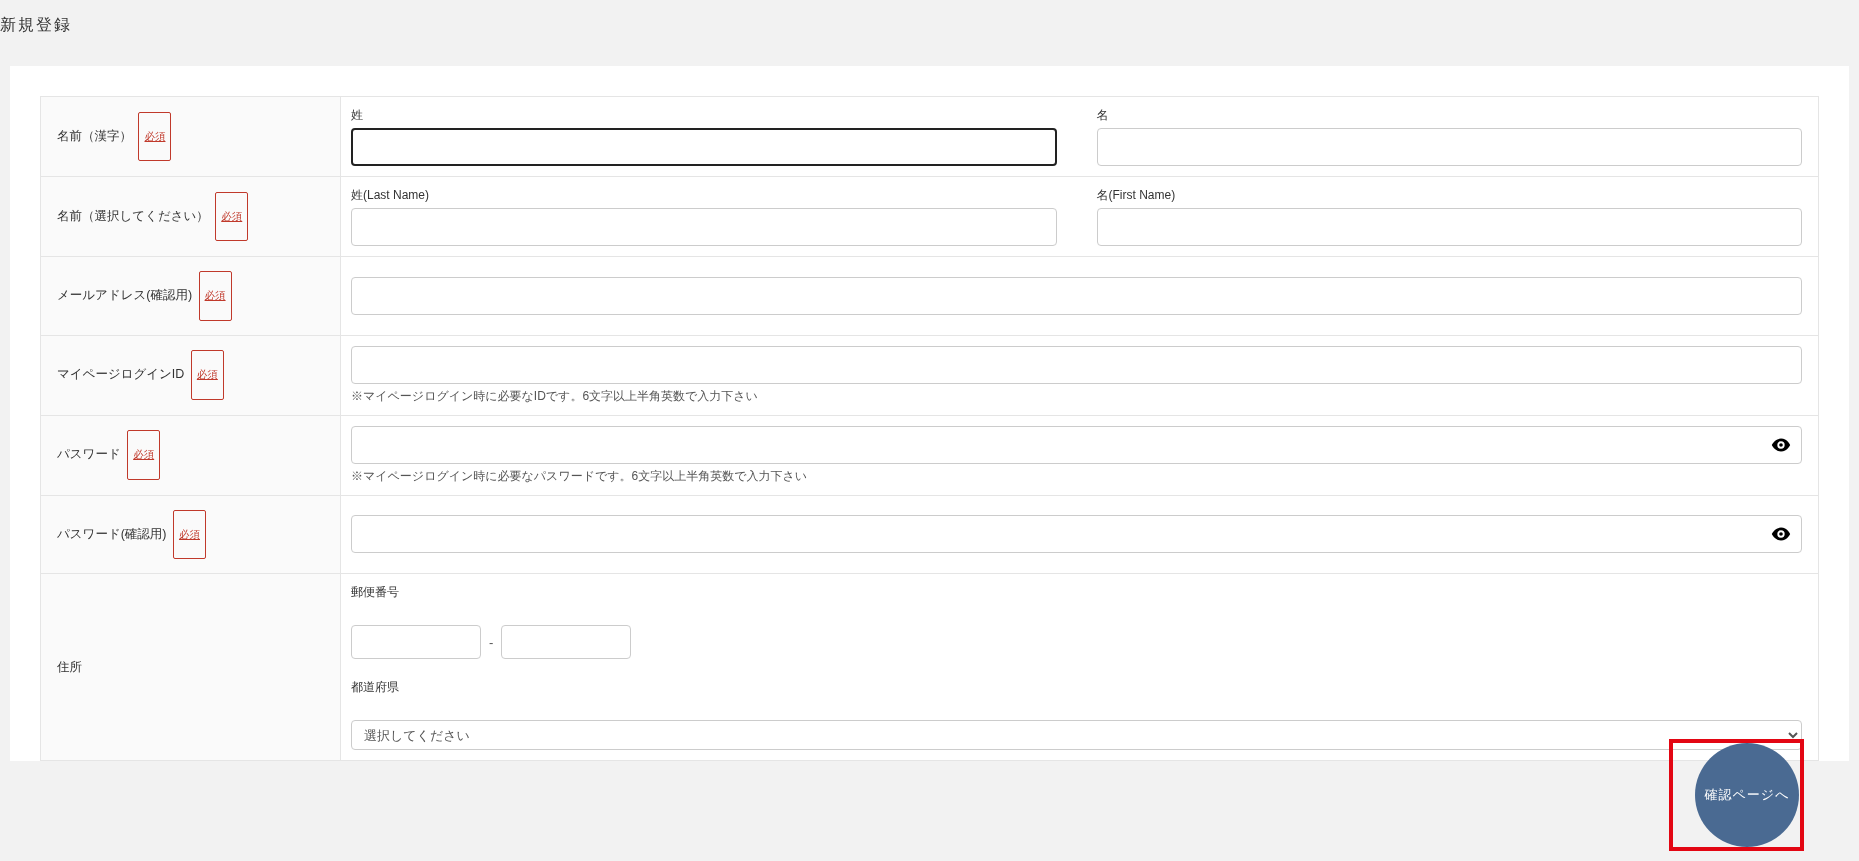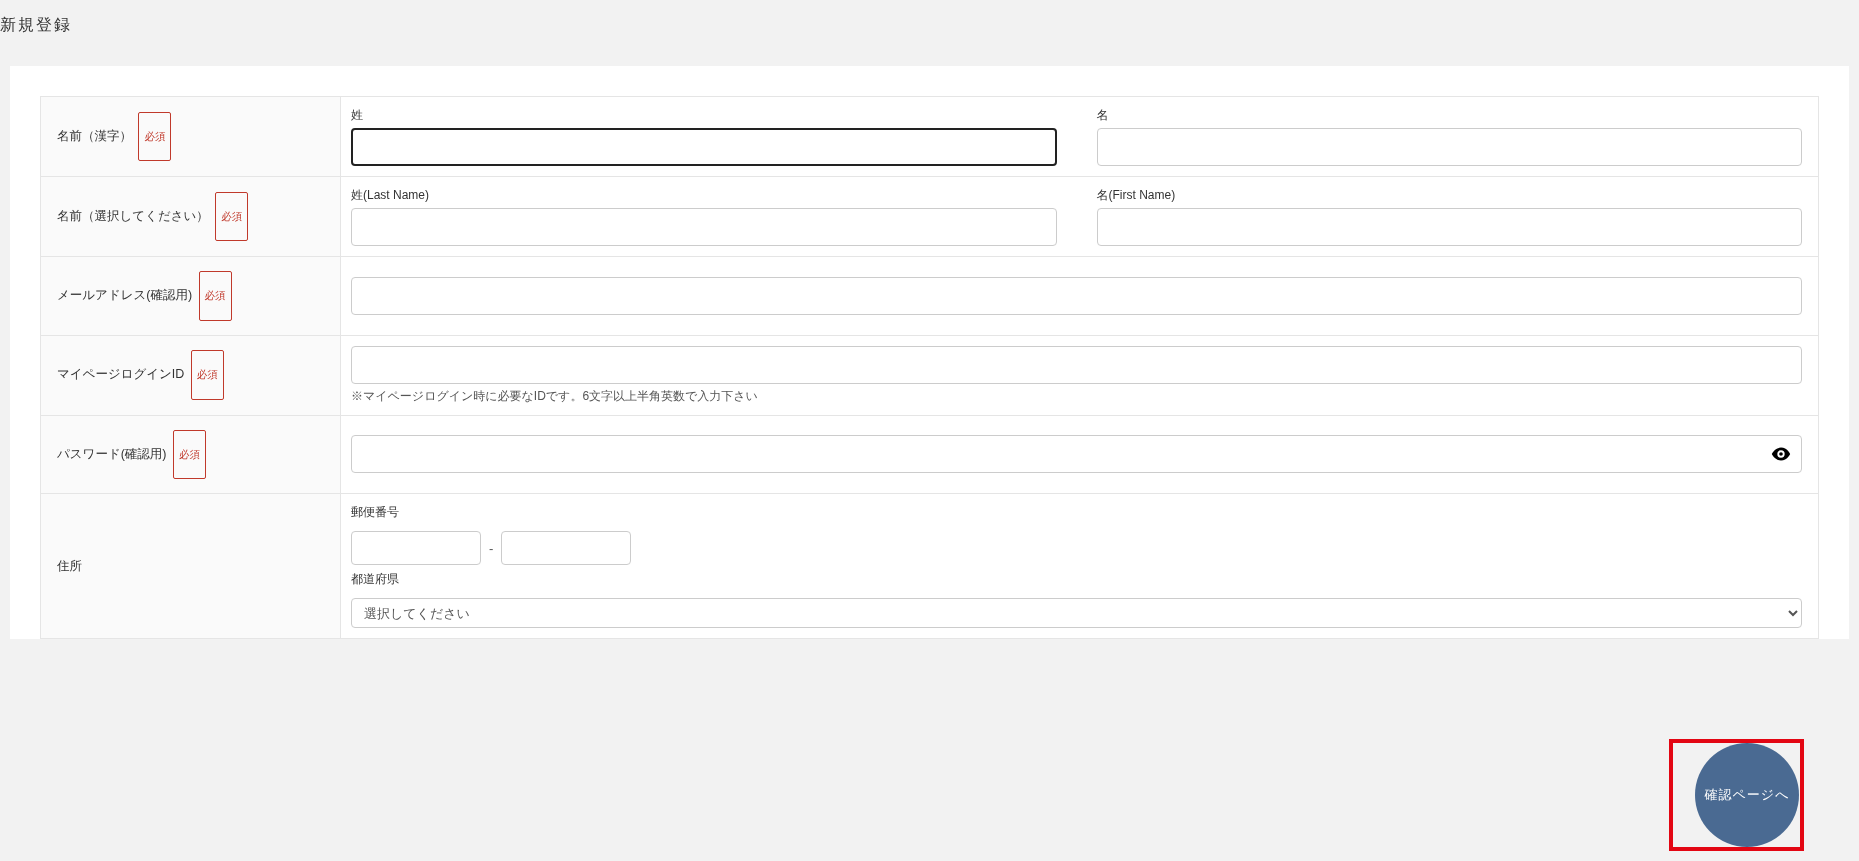--- a/index.html
+++ b/index.html
@@ -47,20 +47,21 @@
     .req-badge {
       display: inline-block;
       border: 1px solid #c0392b;
       color: #c0392b;
       font-size: 10.5px;
       padding: 17px 5px;
       border-radius: 2px;
       margin-left: 3px;
       line-height: 1.3;
       vertical-align: middle;
+      text-decoration: underline;
     }
     .two-col {
       display: flex;
       gap: 40px;
     }
     .two-col > .col {
       flex: 1;
     }
     .sublabel {
       font-size: 12px;
@@ -108,21 +109,21 @@
     .phone-parts input {
       width: 90px;
       height: 34px;
     }
     .phone-dash {
       color: #555;
     }
     .addr-block {
       display: flex;
       flex-direction: column;
-      gap: 6px;
+      gap: 20px;
     }
     .zip-parts {
       display: flex;
       align-items: center;
       gap: 8px;
     }
     .zip-parts input {
       width: 130px;
       height: 34px;
     }
@@ -226,35 +227,52 @@
       <th>
         <span>マイページログインID</span>
         <span class="req-badge">必須</span>
       </th>
       <td>
         <input type="text" value="" style="">
         <div class="help-text">※マイページログイン時に必要なIDです。6文字以上半角英数で入力下さい</div>
       </td>
     </tr>
 
-
-    <tr>
-      <th>
-        <span>パスワード(確認用)</span>
+    <tr>
+      <th>
+        <span>パスワード</span>
         <span class="req-badge">必須</span>
       </th>
       <td>
         <div class="pwd-wrap">
           <input type="password" value="" style="">
           <span class="eye-icon">
             <svg viewBox="0 0 24 24" width="22" height="22">
                   <path fill="#000" d="M12 5c-7 0-10 7-10 7s3 7 10 7 10-7 10-7-3-7-10-7zm0 11a4 4 0 110-8 4 4 0 010 8zm0-6a2 2 0 100 4 2 2 0 000-4z"></path>
                 </svg>
           </span>
         </div>
+        <div class="help-text">※マイページログイン時に必要なパスワードです。6文字以上半角英数で入力下さい</div>
+      </td>
+    </tr>
+
+    <tr>
+      <th>
+        <span>パスワード(確認用)</span>
+        <span class="req-badge">必須</span>
+      </th>
+      <td>
+        <div class="pwd-wrap">
+          <input type="password" value="" style="">
+          <span class="eye-icon">
+            <svg viewBox="0 0 24 24" width="22" height="22">
+                  <path fill="#000" d="M12 5c-7 0-10 7-10 7s3 7 10 7 10-7 10-7-3-7-10-7zm0 11a4 4 0 110-8 4 4 0 010 8zm0-6a2 2 0 100 4 2 2 0 000-4z"></path>
+                </svg>
+          </span>
+        </div>
       </td>
     </tr>
 
 
     <tr>
       <th>
         <span>住所</span>
       </th>
       <td>
         <div class="addr-block">

